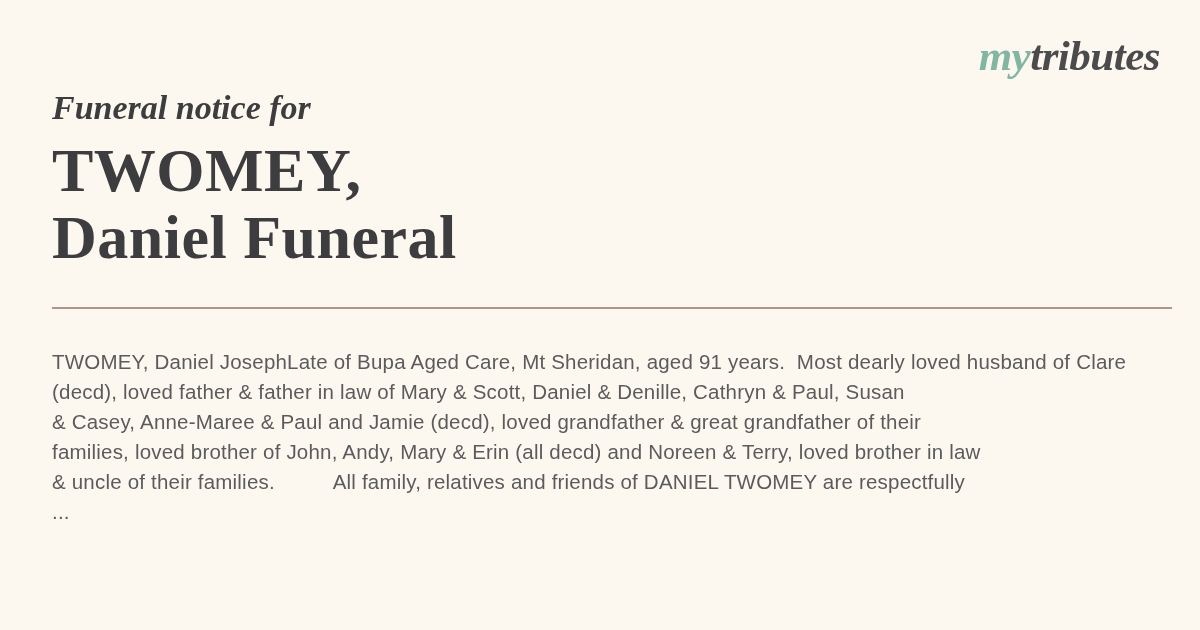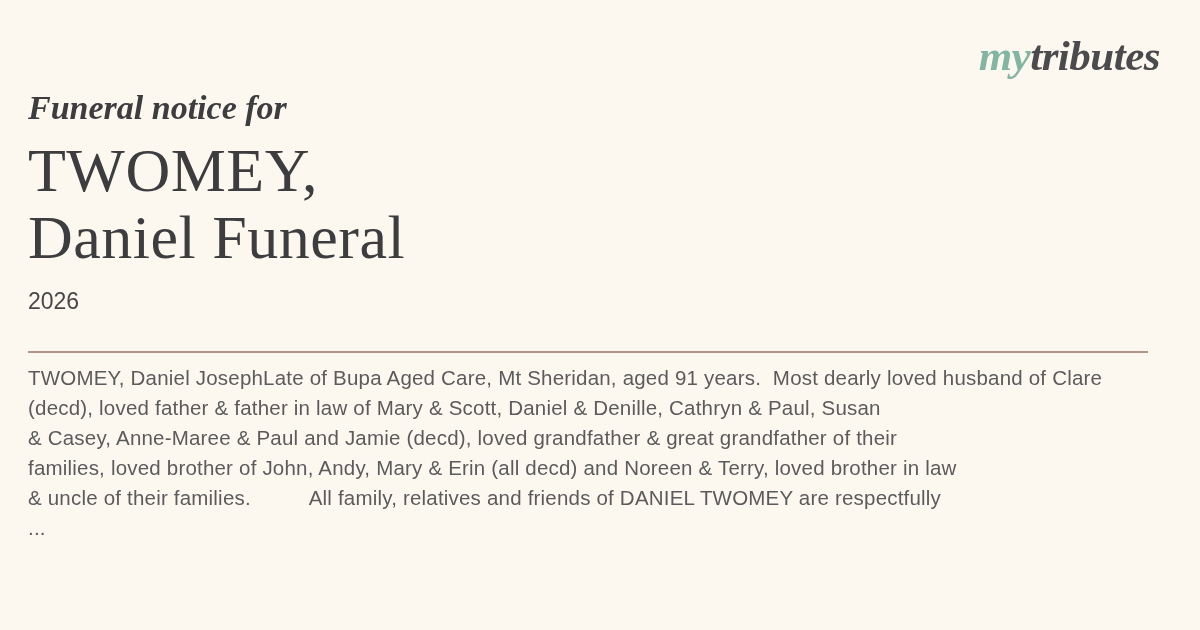--- a/index.html
+++ b/index.html
@@ -7,21 +7,21 @@
   body {
     font-family: "Liberation Sans", sans-serif;
     background: #FDF8EF;
     overflow: hidden;
   }
   .page {
     position: relative;
     width: 1200px;
     height: 630px;
     background: #FDF8EF;
-    padding: 0 28px;
+    padding: 0 52px;
   }
   .logo {
     position: absolute;
     top: 34px;
     right: 40px;
     font-family: "Liberation Serif", serif;
     font-style: italic;
     font-weight: 700;
     font-size: 43px;
     line-height: 1;
@@ -35,41 +35,41 @@
     font-family: "Liberation Serif", serif;
     font-style: italic;
     font-weight: 700;
     font-size: 34px;
     line-height: 1.15;
     color: #3D3D3F;
   }
   .name {
     margin-top: 10px;
     font-family: "Liberation Serif", serif;
-    font-weight: 400;
+    font-weight: 700;
     font-size: 62px;
     line-height: 1.08;
     color: #3D3D3F;
     letter-spacing: 0.5px;
   }
   .name span { display: block; }
   .year {
     margin-top: 16px;
     font-size: 23px;
     line-height: 28px;
     color: #48484A;
   }
   .divider {
     border: none;
     border-top: 2px solid #B1958B;
     margin-top: 36px;
     width: 1120px;
   }
   .notice-body {
-    margin-top: 10px;
+    margin-top: 38px;
     font-size: 20.5px;
     line-height: 30px;
     color: #5B5B5D;
     white-space: pre-wrap;
     letter-spacing: 0.2px;
   }
 </style>
 </head>
 <body>
 
@@ -79,21 +79,20 @@
     <span class="logo-my">my</span><span class="logo-tributes">tributes</span>
   </div>
 
   <div class="eyebrow">Funeral notice for</div>
 
   <h1 class="name">
     <span>TWOMEY,</span>
     <span>Daniel Funeral</span>
   </h1>
 
-  <div class="year">2026</div>
 
   <hr class="divider">
 
   <p class="notice-body">TWOMEY, Daniel JosephLate of Bupa Aged Care, Mt Sheridan, aged 91 years.  Most dearly loved husband of Clare
 (decd), loved father &amp; father in law of Mary &amp; Scott, Daniel &amp; Denille, Cathryn &amp; Paul, Susan
 &amp; Casey, Anne-Maree &amp; Paul and Jamie (decd), loved grandfather &amp; great grandfather of their
 families, loved brother of John, Andy, Mary &amp; Erin (all decd) and Noreen &amp; Terry, loved brother in law
 &amp; uncle of their families.          All family, relatives and friends of DANIEL TWOMEY are respectfully
 ...</p>
 

